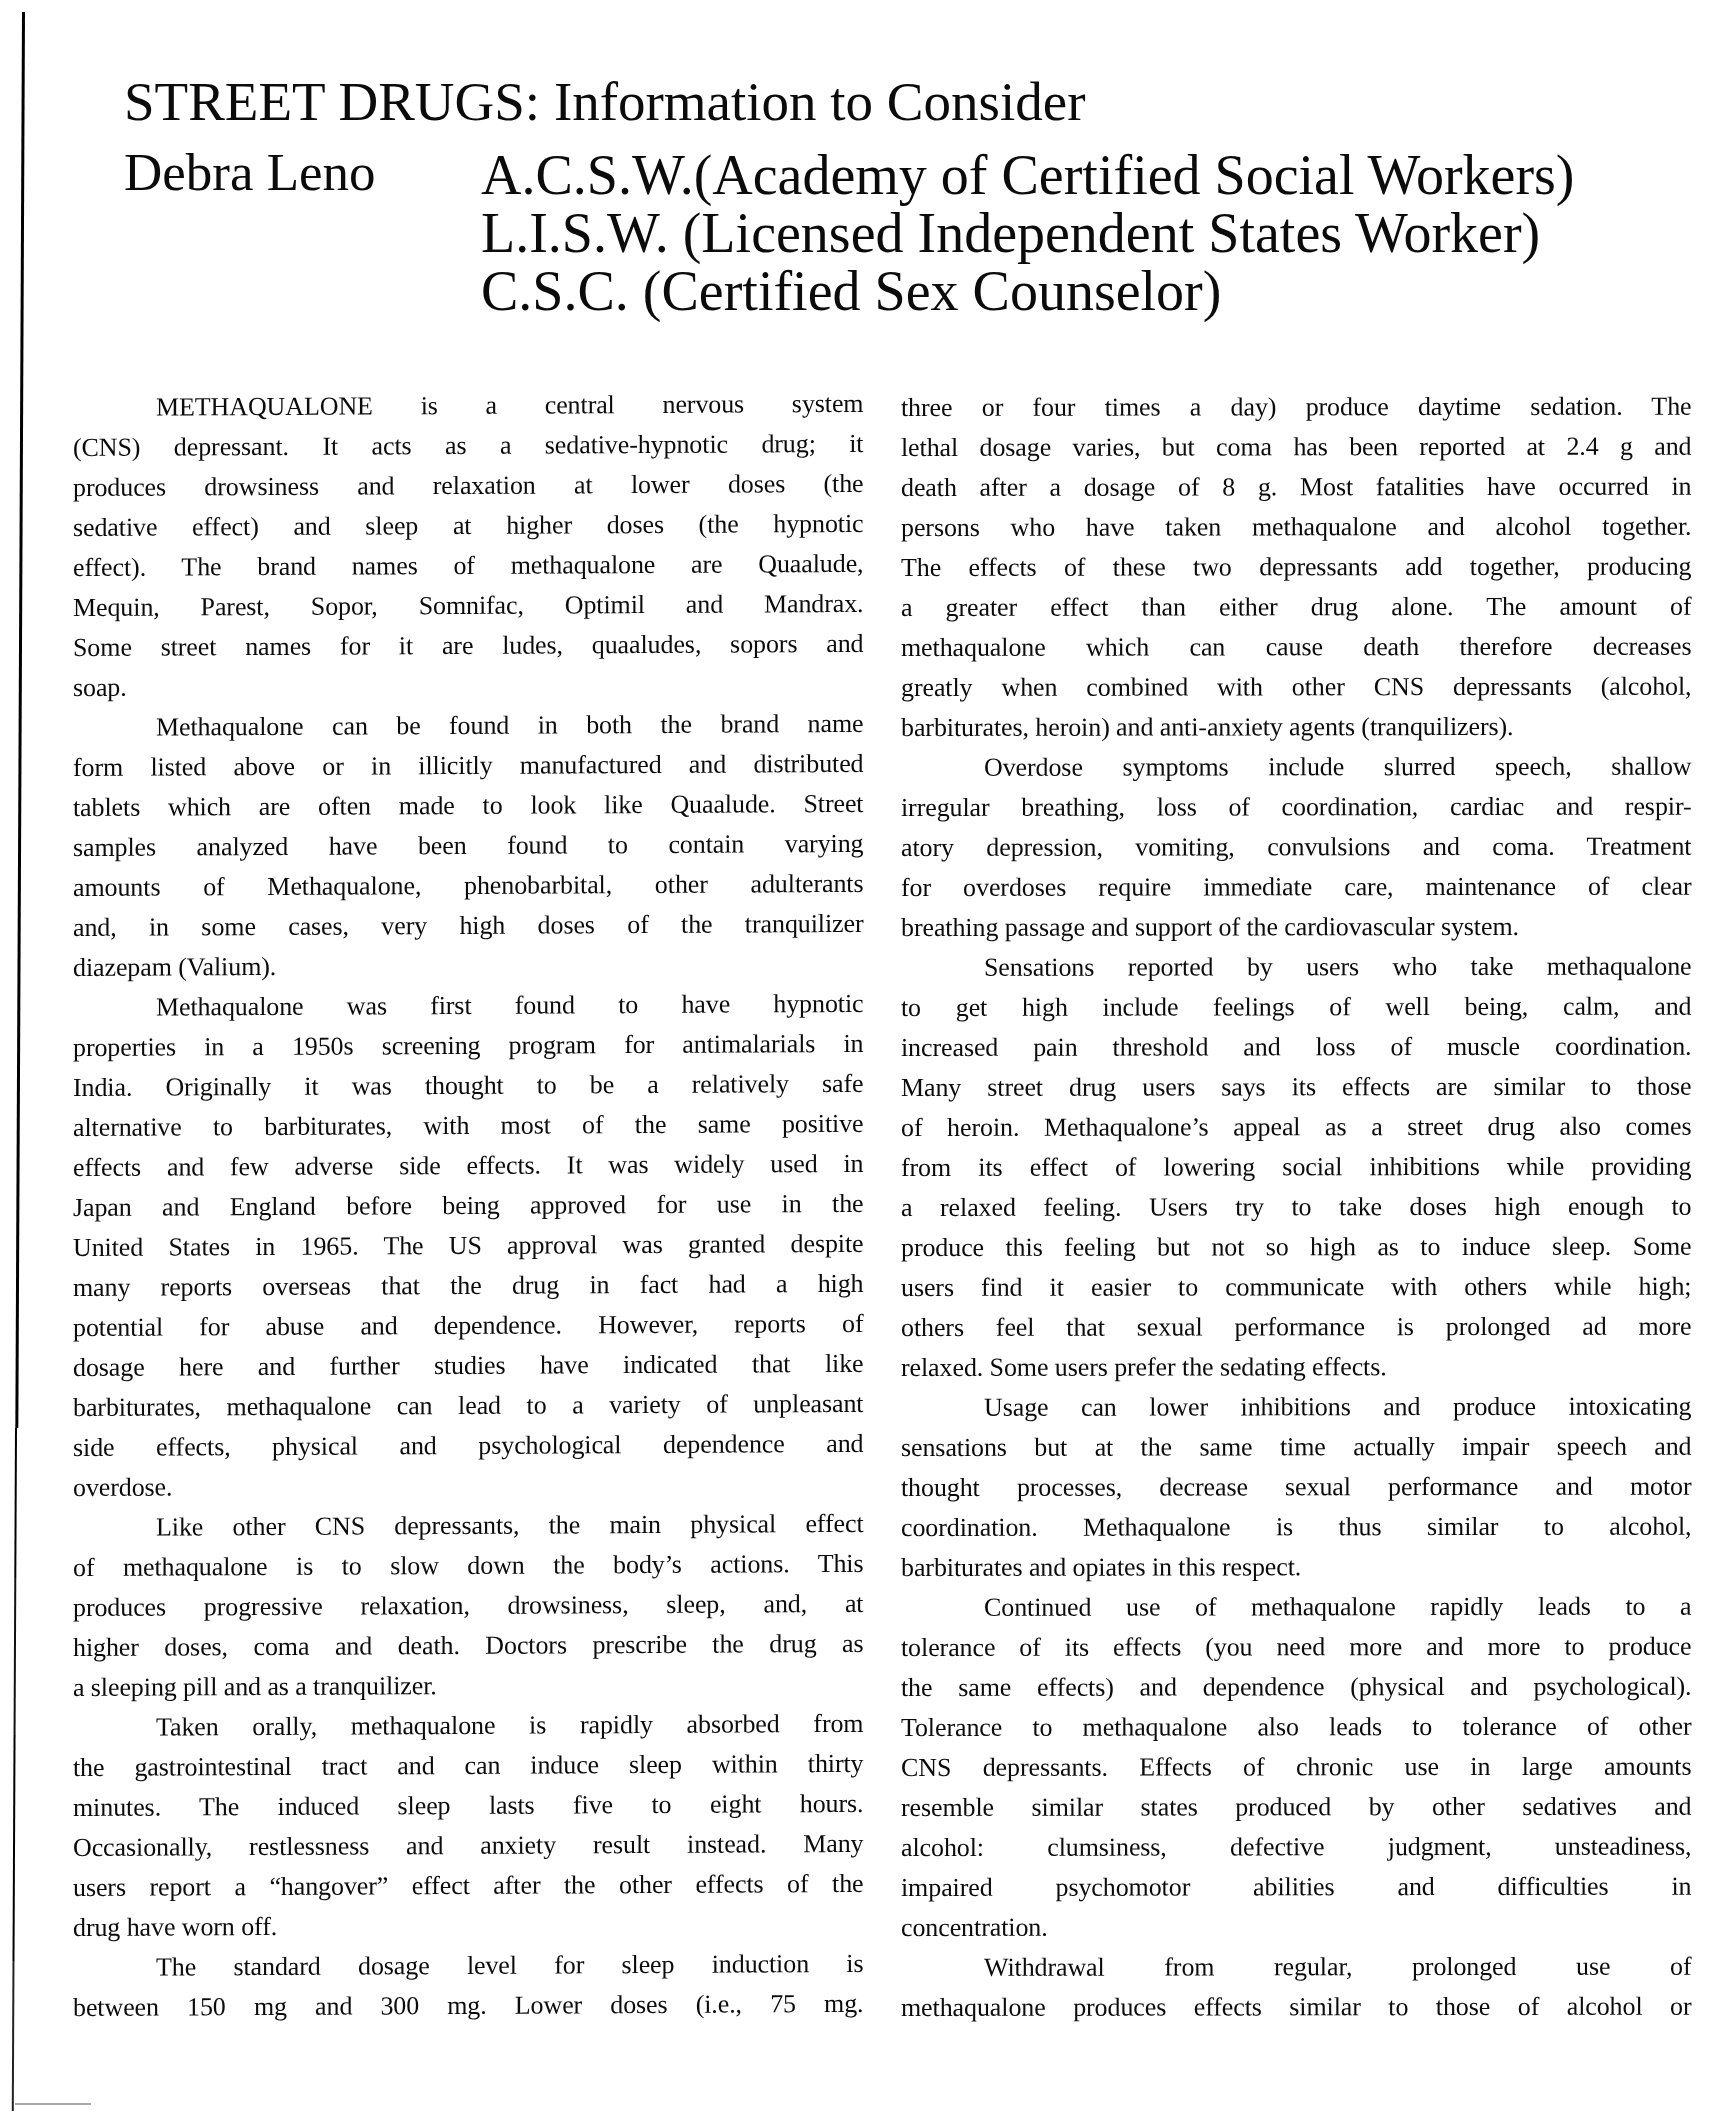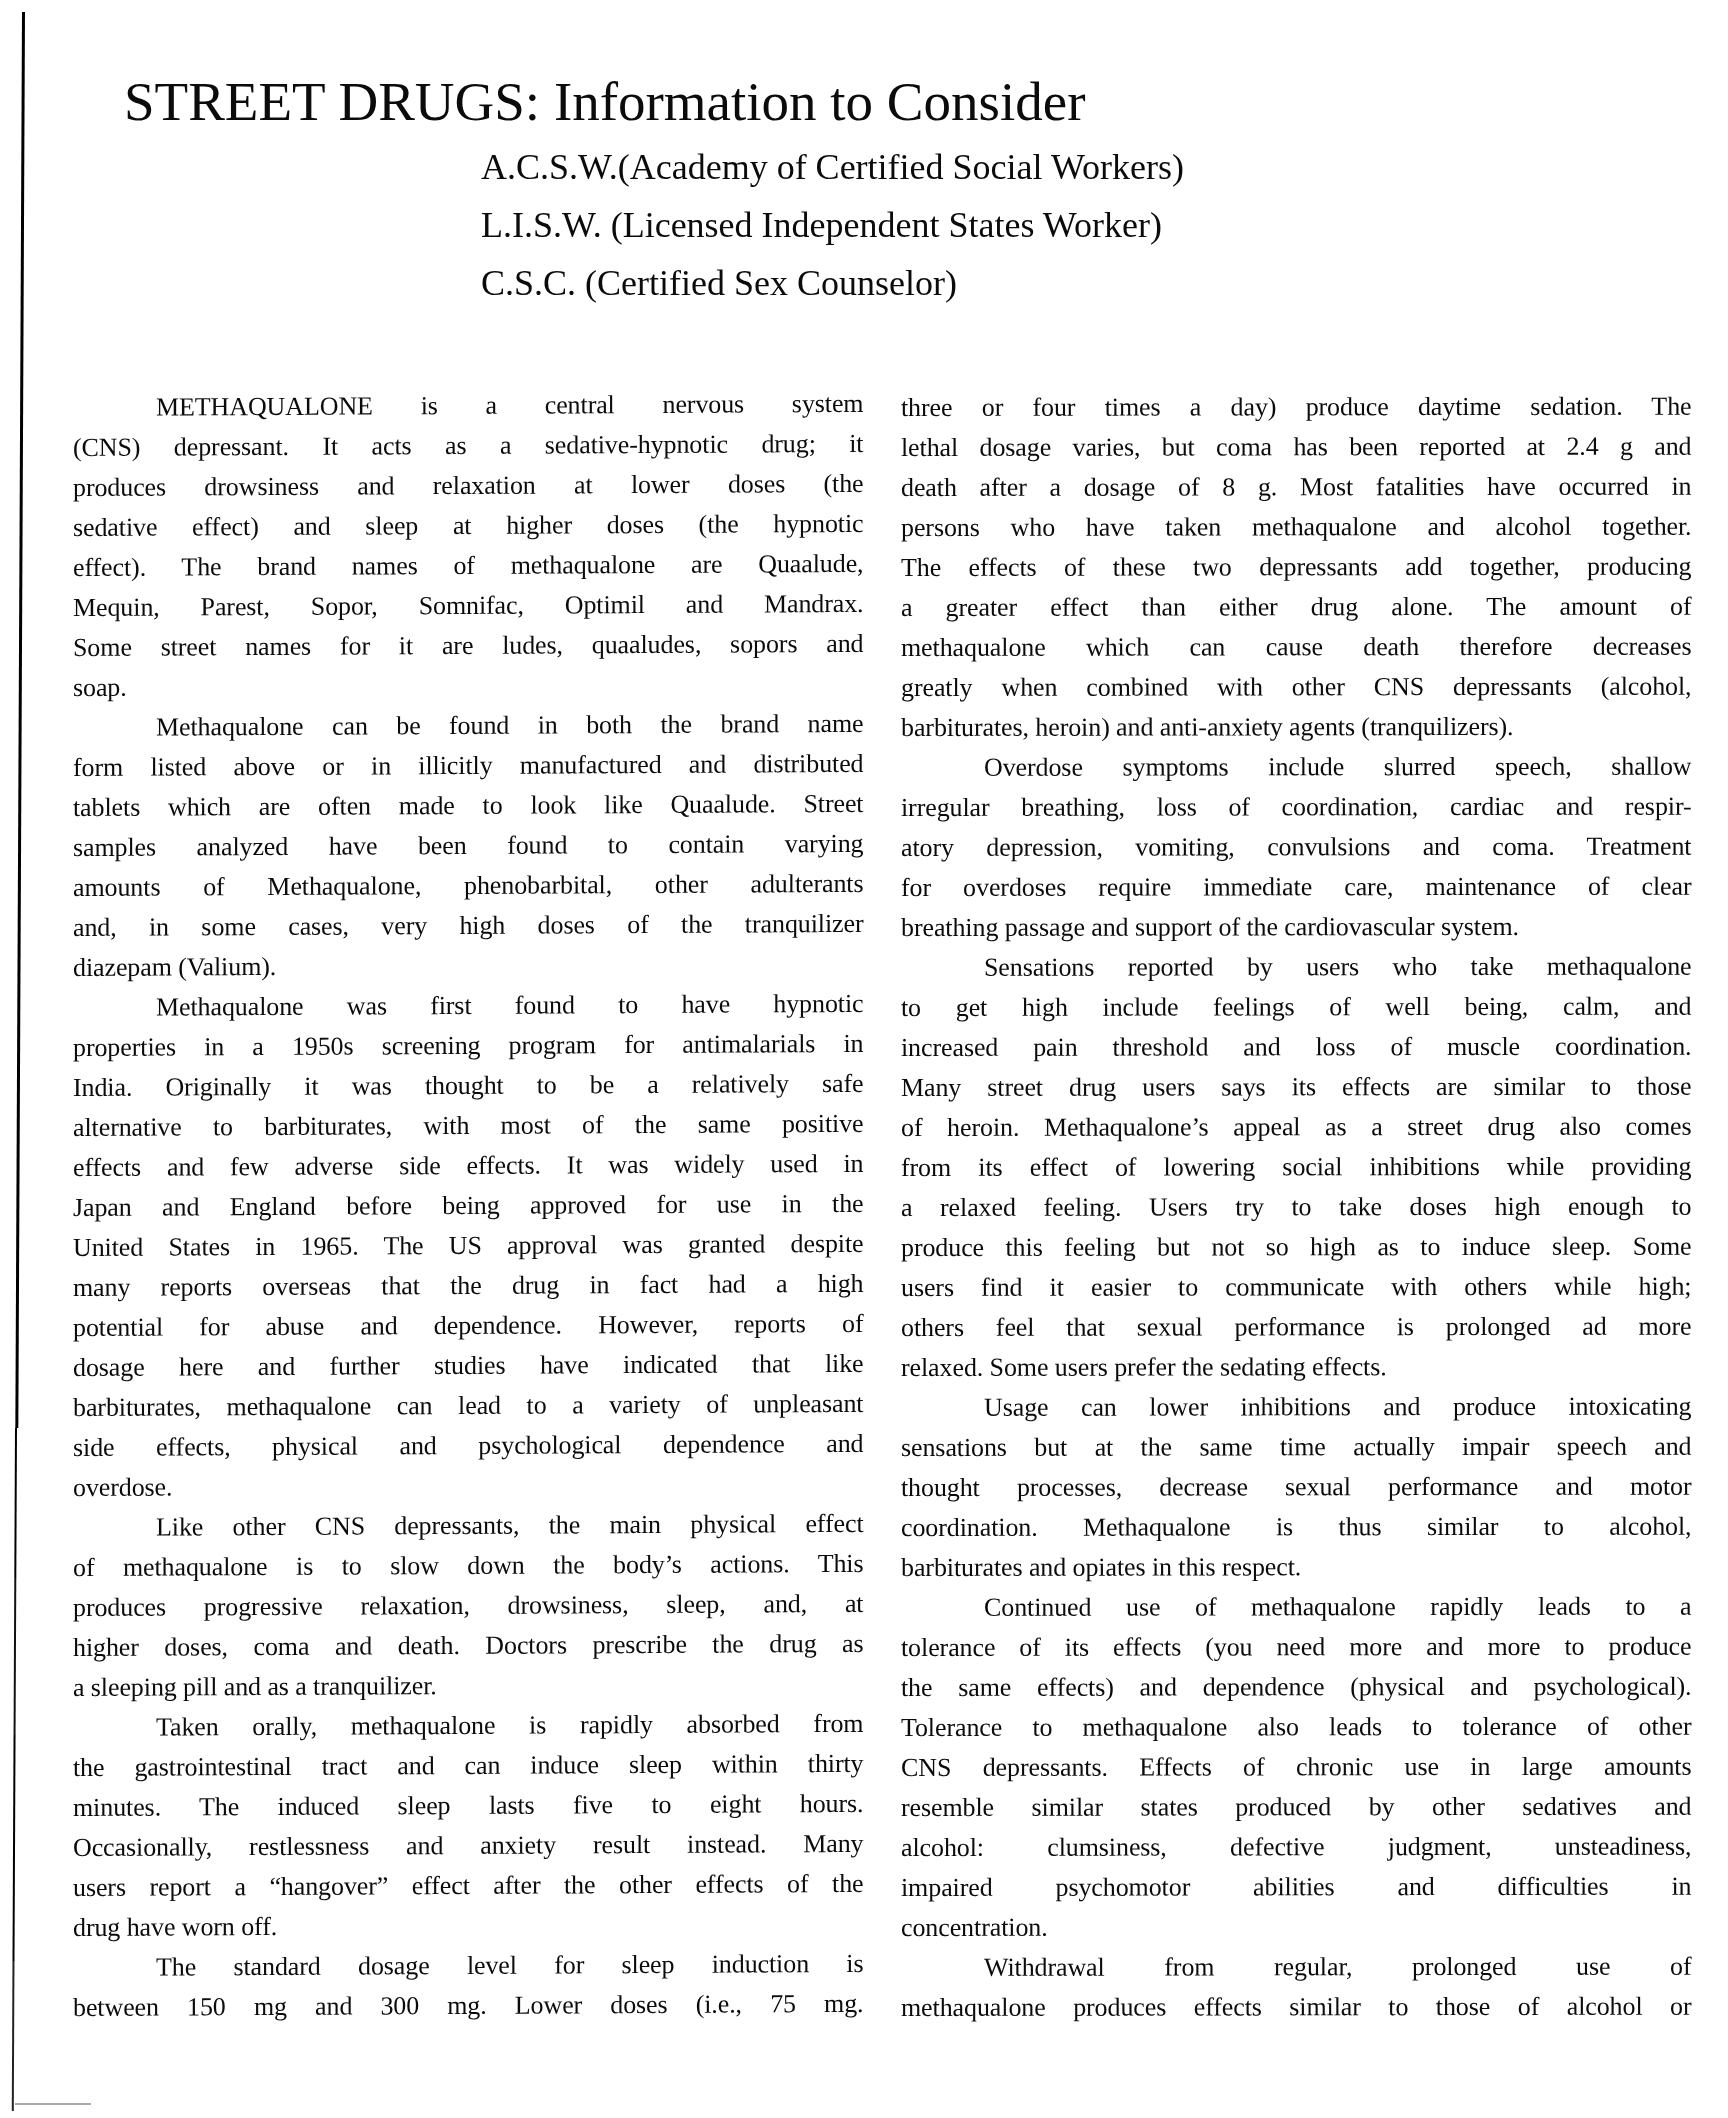--- a/index.html
+++ b/index.html
@@ -61,22 +61,22 @@
     position: absolute;
     left: 124px;
     top: 143px;
     font-size: 53px;
     line-height: 1.1;
     white-space: nowrap;
   }
   .credentials {
     position: absolute;
     left: 481px;
-    top: 138px;
-    font-size: 36px;
+    top: 146px;
+    font-size: 56px;
     line-height: 58px;
   }
   .credential {
     white-space: nowrap;
   }
   
   .body-columns {
     position: absolute;
     left: 63px;
     top: 388px;
@@ -106,20 +106,21 @@
 </head>
 <body>
 
 <div class="page">
 
   <div class="scan-vline-top"></div>
   <div class="scan-vline-bottom"></div>
   <div class="scan-hline"></div>
 
   <div class="title">STREET DRUGS: Information to Consider</div>
+  <div class="author">Debra Leno</div>
   <div class="credentials">
       <div class="credential">A.C.S.W.(Academy of Certified Social Workers)</div>
       <div class="credential">L.I.S.W. (Licensed Independent States Worker)</div>
       <div class="credential">C.S.C. (Certified Sex Counselor)</div>
     </div>
 
   <div class="body-columns">
     <div class="col col-left">
         <div class="para">
           <div class="line indent">METHAQUALONE is a central nervous system</div>

